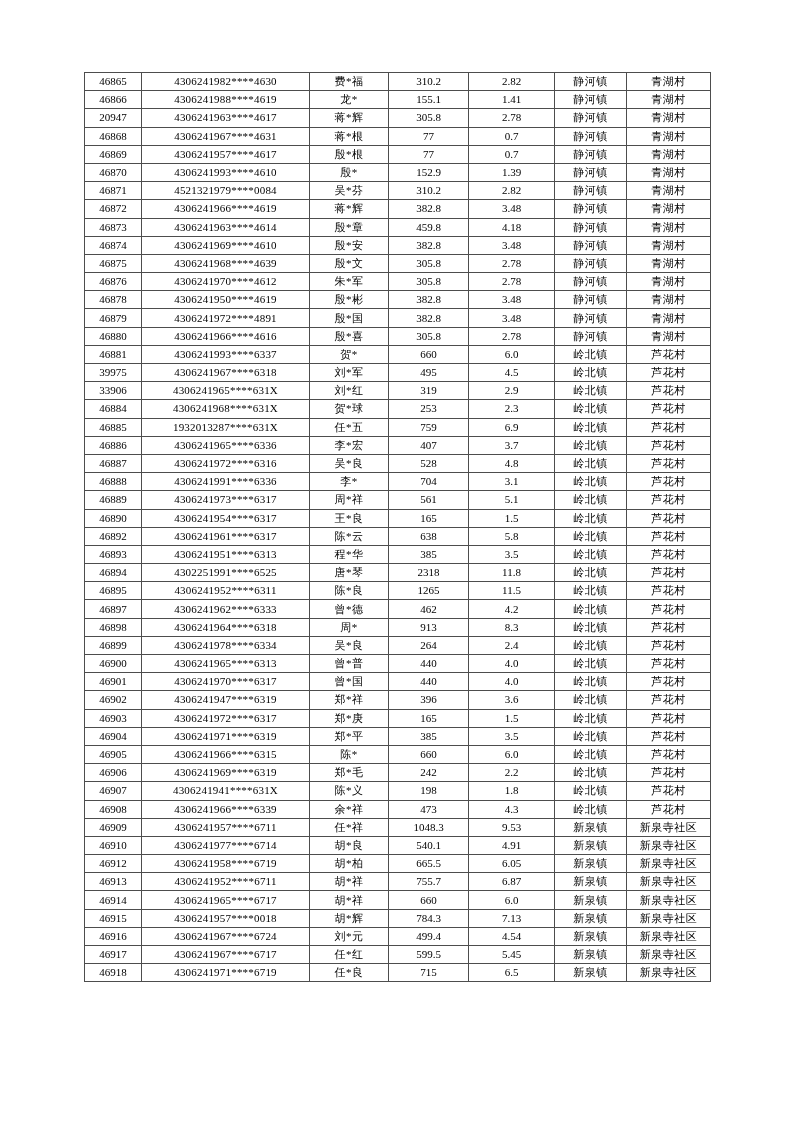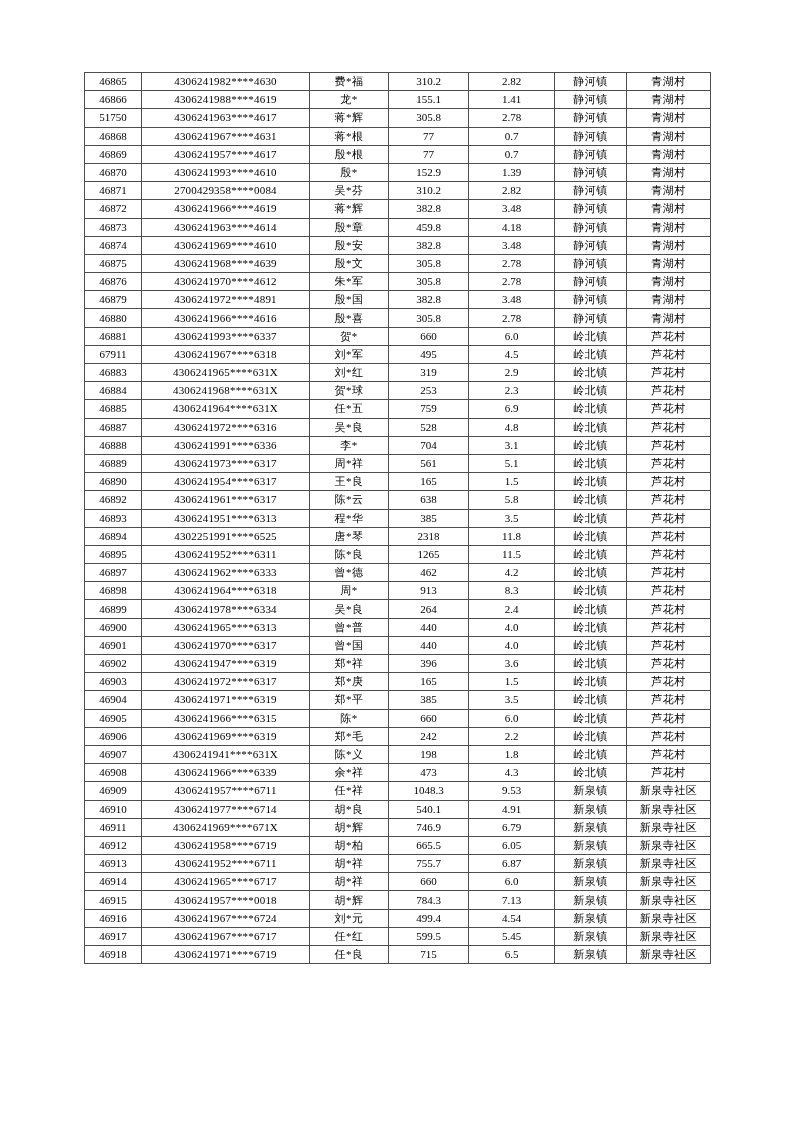--- a/index.html
+++ b/index.html
@@ -70,21 +70,21 @@
         <tr>
           <td class="c-seq">46866</td>
           <td class="c-id">4306241988****4619</td>
           <td class="c-name">龙*</td>
           <td class="c-amount">155.1</td>
           <td class="c-area">1.41</td>
           <td class="c-town">静河镇</td>
           <td class="c-village">青湖村</td>
         </tr>
         <tr>
-          <td class="c-seq">51750</td>
+          <td class="c-seq">20947</td>
           <td class="c-id">4306241963****4617</td>
           <td class="c-name">蒋*辉</td>
           <td class="c-amount">305.8</td>
           <td class="c-area">2.78</td>
           <td class="c-town">静河镇</td>
           <td class="c-village">青湖村</td>
         </tr>
         <tr>
           <td class="c-seq">46868</td>
           <td class="c-id">4306241967****4631</td>
@@ -107,21 +107,21 @@
           <td class="c-seq">46870</td>
           <td class="c-id">4306241993****4610</td>
           <td class="c-name">殷*</td>
           <td class="c-amount">152.9</td>
           <td class="c-area">1.39</td>
           <td class="c-town">静河镇</td>
           <td class="c-village">青湖村</td>
         </tr>
         <tr>
           <td class="c-seq">46871</td>
-          <td class="c-id">2700429358****0084</td>
+          <td class="c-id">4521321979****0084</td>
           <td class="c-name">吴*芬</td>
           <td class="c-amount">310.2</td>
           <td class="c-area">2.82</td>
           <td class="c-town">静河镇</td>
           <td class="c-village">青湖村</td>
         </tr>
         <tr>
           <td class="c-seq">46872</td>
           <td class="c-id">4306241966****4619</td>
           <td class="c-name">蒋*辉</td>
@@ -160,20 +160,29 @@
         <tr>
           <td class="c-seq">46876</td>
           <td class="c-id">4306241970****4612</td>
           <td class="c-name">朱*军</td>
           <td class="c-amount">305.8</td>
           <td class="c-area">2.78</td>
           <td class="c-town">静河镇</td>
           <td class="c-village">青湖村</td>
         </tr>
         <tr>
+          <td class="c-seq">46878</td>
+          <td class="c-id">4306241950****4619</td>
+          <td class="c-name">殷*彬</td>
+          <td class="c-amount">382.8</td>
+          <td class="c-area">3.48</td>
+          <td class="c-town">静河镇</td>
+          <td class="c-village">青湖村</td>
+        </tr>
+        <tr>
           <td class="c-seq">46879</td>
           <td class="c-id">4306241972****4891</td>
           <td class="c-name">殷*国</td>
           <td class="c-amount">382.8</td>
           <td class="c-area">3.48</td>
           <td class="c-town">静河镇</td>
           <td class="c-village">青湖村</td>
         </tr>
         <tr>
           <td class="c-seq">46880</td>
@@ -187,52 +196,61 @@
         <tr>
           <td class="c-seq">46881</td>
           <td class="c-id">4306241993****6337</td>
           <td class="c-name">贺*</td>
           <td class="c-amount">660</td>
           <td class="c-area">6.0</td>
           <td class="c-town">岭北镇</td>
           <td class="c-village">芦花村</td>
         </tr>
         <tr>
-          <td class="c-seq">67911</td>
+          <td class="c-seq">39975</td>
           <td class="c-id">4306241967****6318</td>
           <td class="c-name">刘*军</td>
           <td class="c-amount">495</td>
           <td class="c-area">4.5</td>
           <td class="c-town">岭北镇</td>
           <td class="c-village">芦花村</td>
         </tr>
         <tr>
-          <td class="c-seq">46883</td>
+          <td class="c-seq">33906</td>
           <td class="c-id">4306241965****631X</td>
           <td class="c-name">刘*红</td>
           <td class="c-amount">319</td>
           <td class="c-area">2.9</td>
           <td class="c-town">岭北镇</td>
           <td class="c-village">芦花村</td>
         </tr>
         <tr>
           <td class="c-seq">46884</td>
           <td class="c-id">4306241968****631X</td>
           <td class="c-name">贺*球</td>
           <td class="c-amount">253</td>
           <td class="c-area">2.3</td>
           <td class="c-town">岭北镇</td>
           <td class="c-village">芦花村</td>
         </tr>
         <tr>
           <td class="c-seq">46885</td>
-          <td class="c-id">4306241964****631X</td>
+          <td class="c-id">1932013287****631X</td>
           <td class="c-name">任*五</td>
           <td class="c-amount">759</td>
           <td class="c-area">6.9</td>
+          <td class="c-town">岭北镇</td>
+          <td class="c-village">芦花村</td>
+        </tr>
+        <tr>
+          <td class="c-seq">46886</td>
+          <td class="c-id">4306241965****6336</td>
+          <td class="c-name">李*宏</td>
+          <td class="c-amount">407</td>
+          <td class="c-area">3.7</td>
           <td class="c-town">岭北镇</td>
           <td class="c-village">芦花村</td>
         </tr>
         <tr>
           <td class="c-seq">46887</td>
           <td class="c-id">4306241972****6316</td>
           <td class="c-name">吴*良</td>
           <td class="c-amount">528</td>
           <td class="c-area">4.8</td>
           <td class="c-town">岭北镇</td>
@@ -421,29 +439,20 @@
         <tr>
           <td class="c-seq">46910</td>
           <td class="c-id">4306241977****6714</td>
           <td class="c-name">胡*良</td>
           <td class="c-amount">540.1</td>
           <td class="c-area">4.91</td>
           <td class="c-town">新泉镇</td>
           <td class="c-village">新泉寺社区</td>
         </tr>
         <tr>
-          <td class="c-seq">46911</td>
-          <td class="c-id">4306241969****671X</td>
-          <td class="c-name">胡*辉</td>
-          <td class="c-amount">746.9</td>
-          <td class="c-area">6.79</td>
-          <td class="c-town">新泉镇</td>
-          <td class="c-village">新泉寺社区</td>
-        </tr>
-        <tr>
           <td class="c-seq">46912</td>
           <td class="c-id">4306241958****6719</td>
           <td class="c-name">胡*柏</td>
           <td class="c-amount">665.5</td>
           <td class="c-area">6.05</td>
           <td class="c-town">新泉镇</td>
           <td class="c-village">新泉寺社区</td>
         </tr>
         <tr>
           <td class="c-seq">46913</td>

